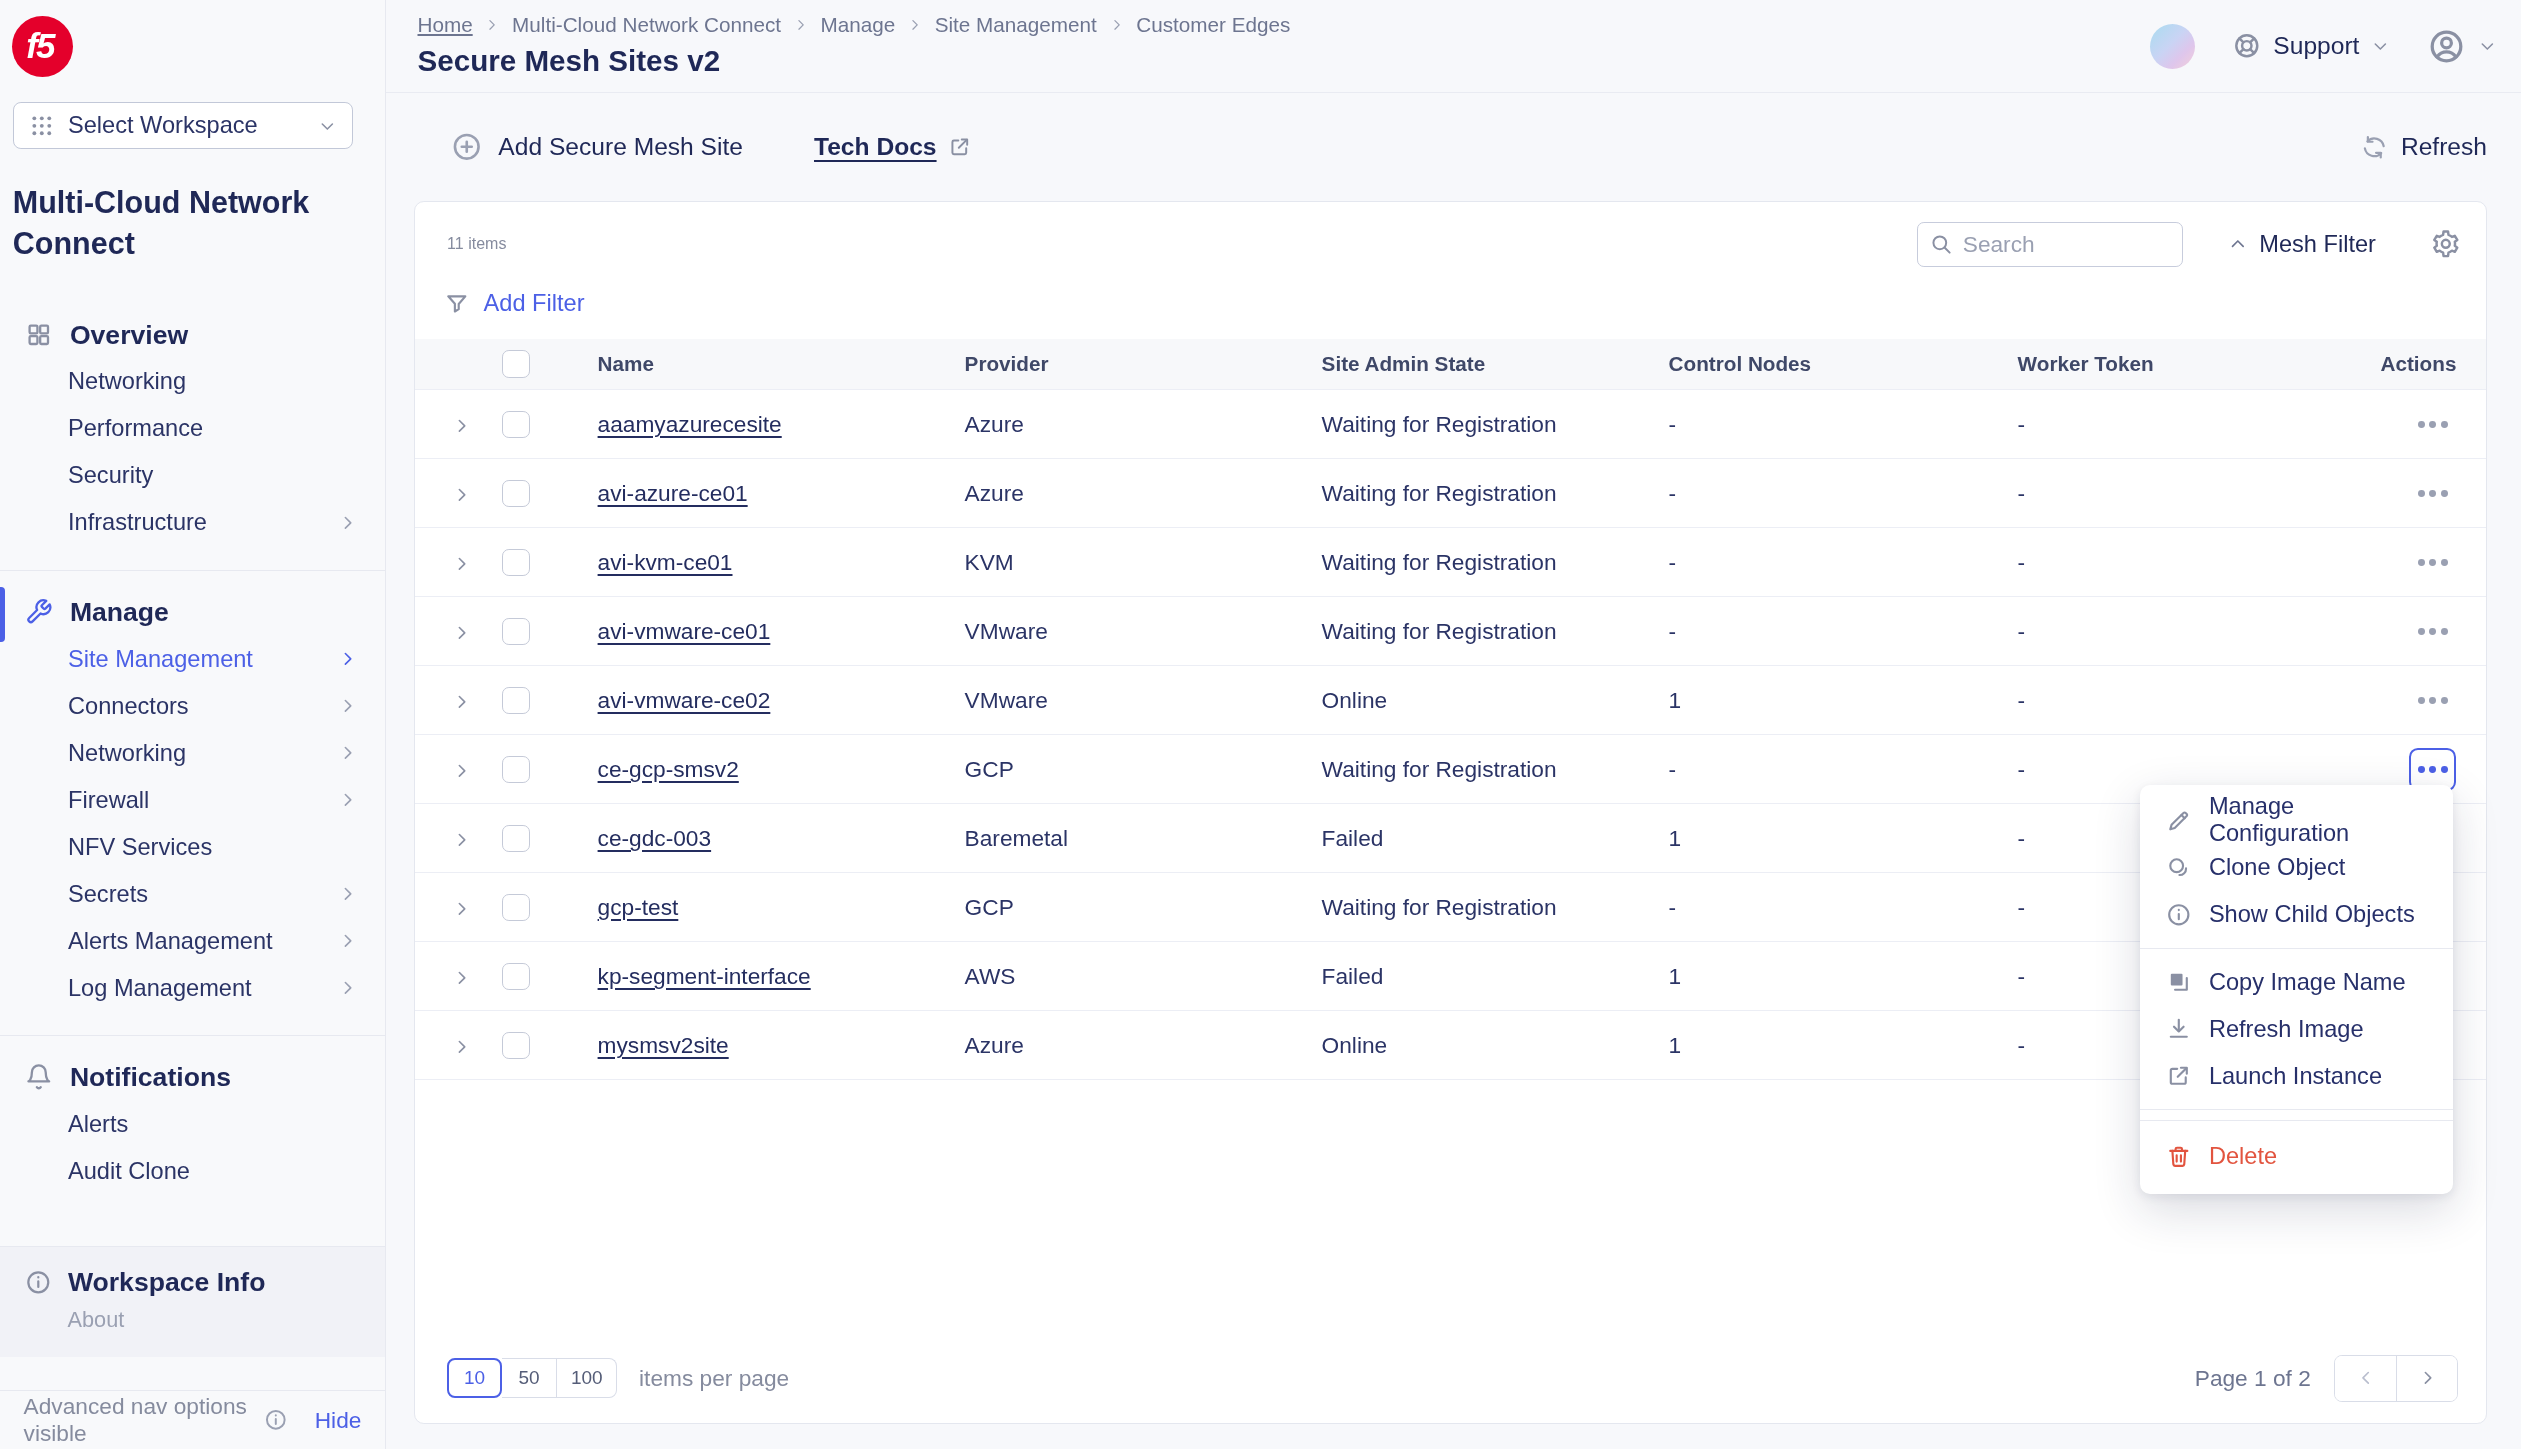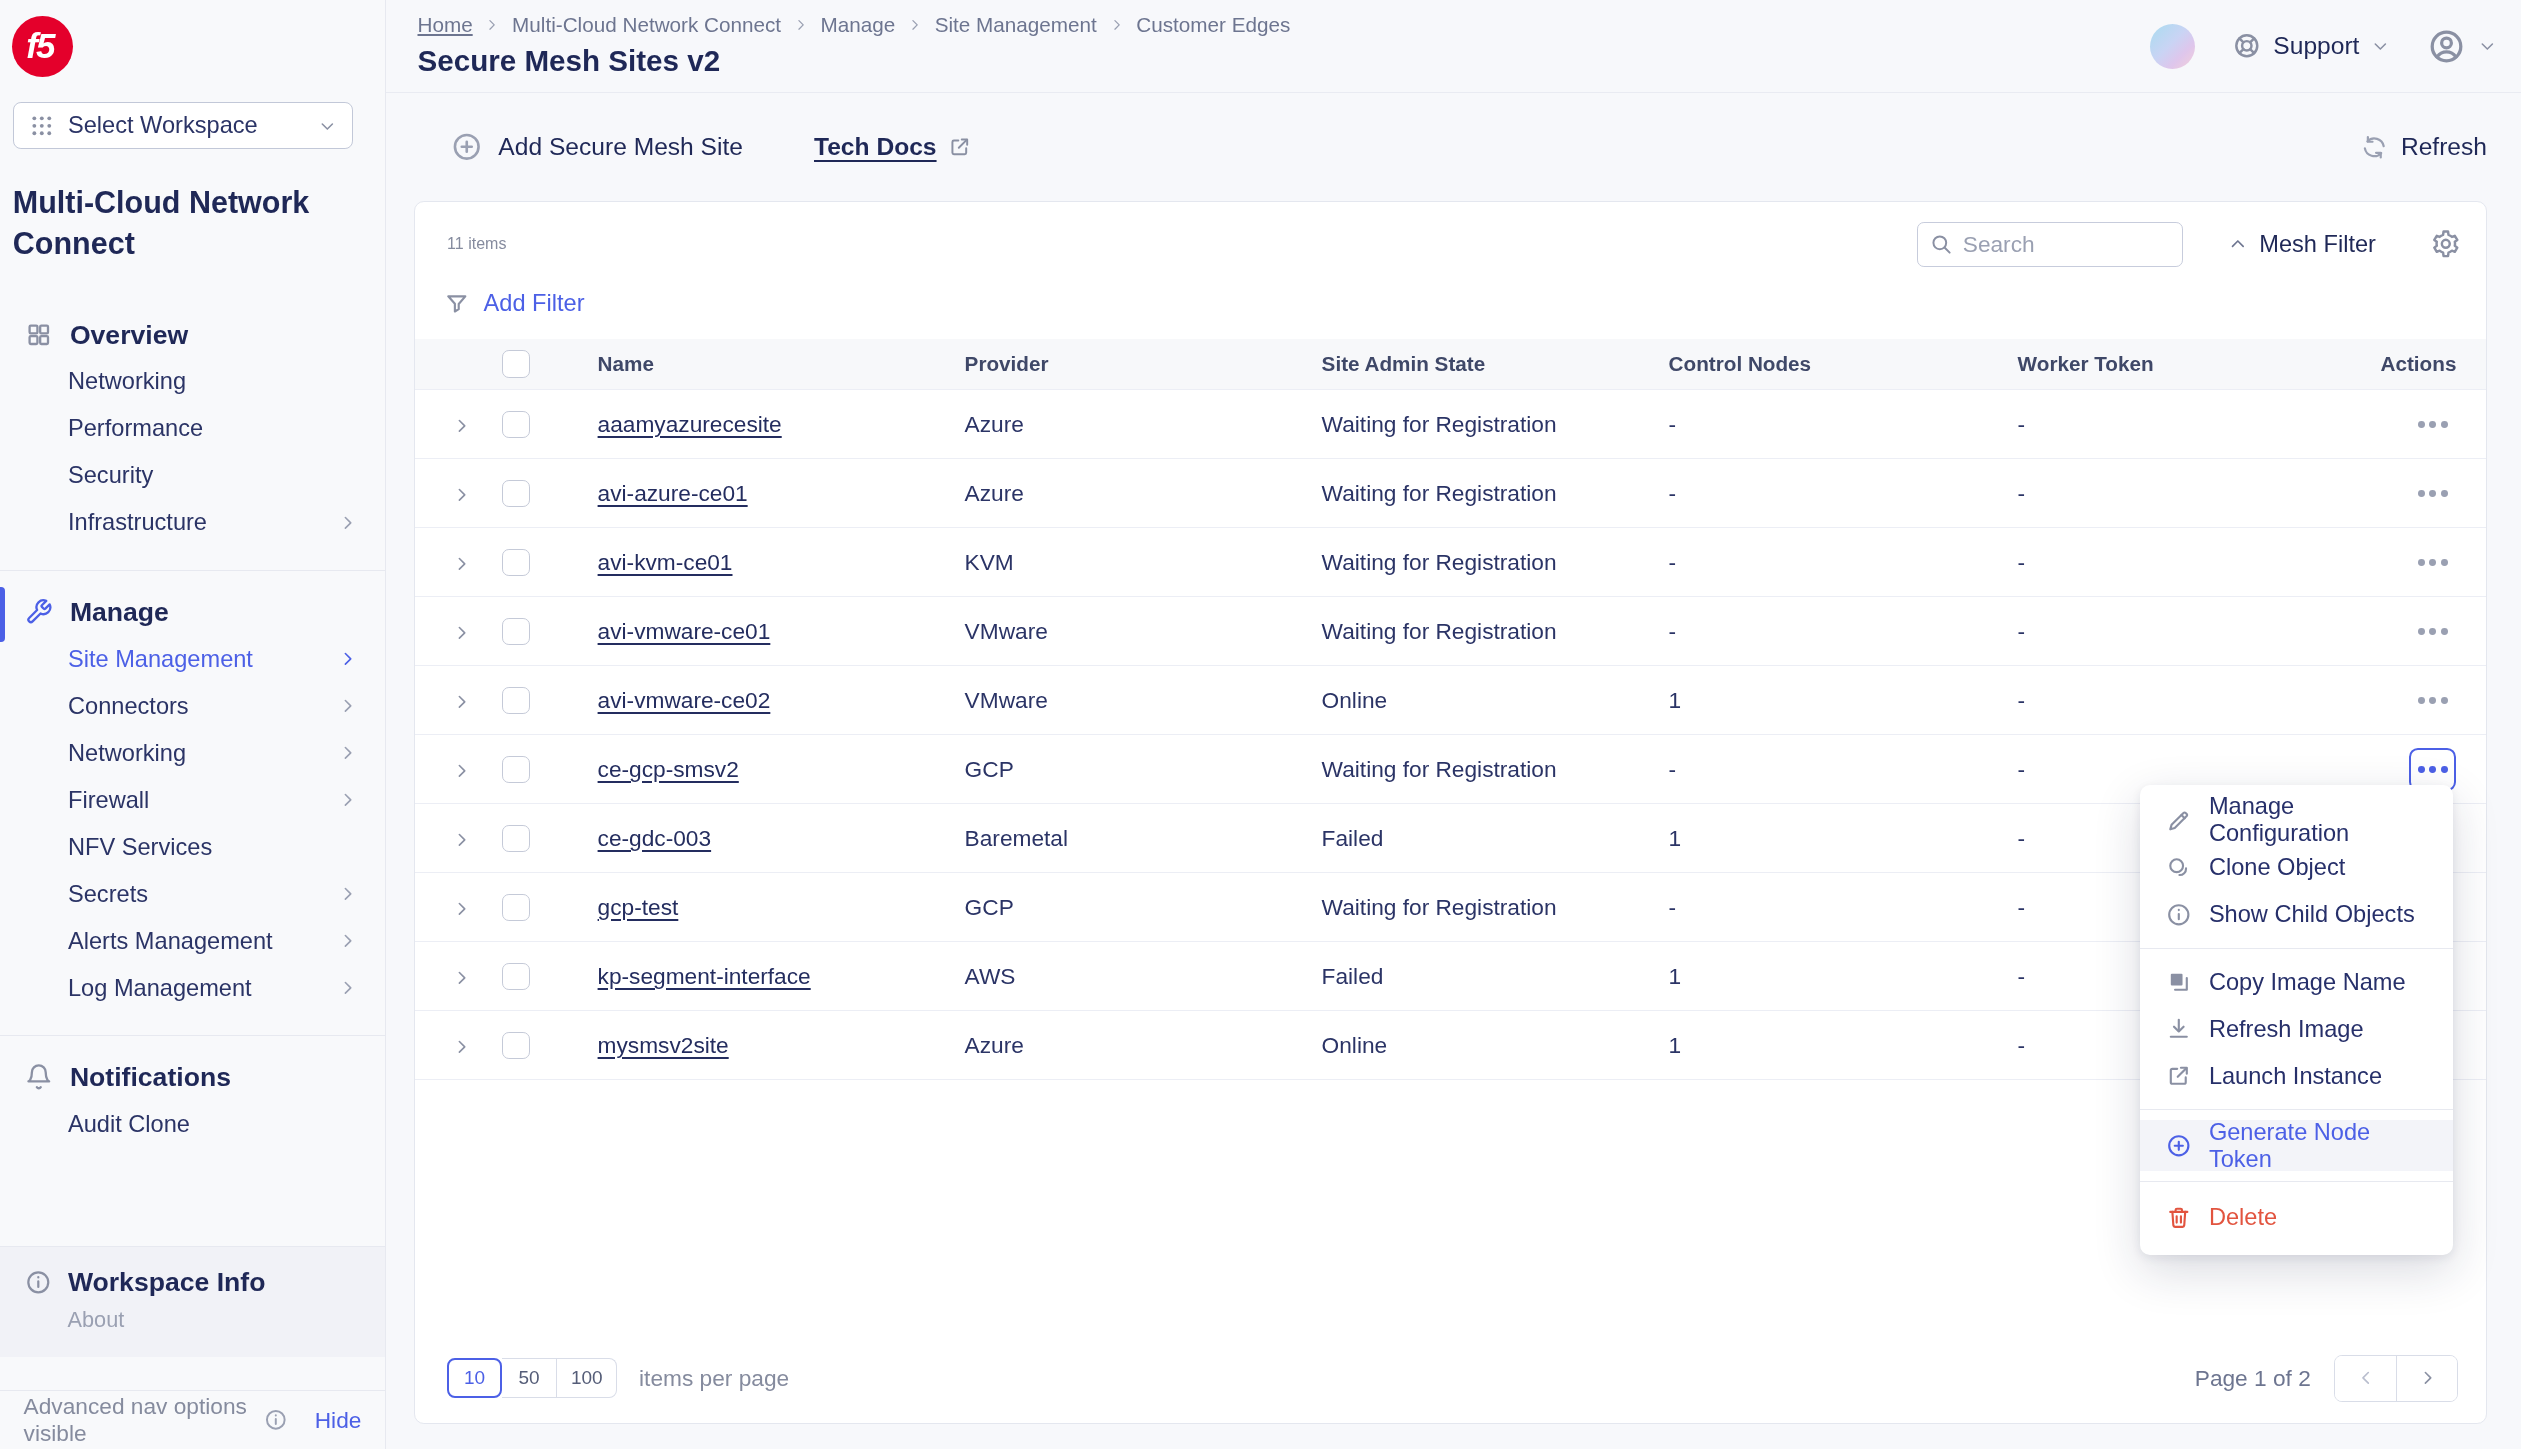--- a/index.html
+++ b/index.html
@@ -277,20 +277,23 @@
           <div class="section-head">
             <span class="icn section-icn">
               <svg viewBox="0 0 24 24" fill="none" stroke="currentColor" stroke-width="2" stroke-linecap="round" stroke-linejoin="round">
                 <path d="M18 8a6 6 0 1 0-12 0c0 7-3 8-3 8h18s-3-1-3-8"></path>
                 <path d="M10.3 21a2 2 0 0 0 3.4 0"></path>
               </svg>
             </span>
             <span class="section-label">Notifications</span>
           </div>
           <div class="nav-item">
+            <span class="nav-item-label">Alerts</span>
+          </div>
+          <div class="nav-item">
             <span class="nav-item-label">Audit Clone</span>
           </div>
         </div>
       </nav>
     <div class="ws-info">
       <div class="ws-info-head">
         <span class="icn ws-info-icn">
             <svg viewBox="0 0 24 24" fill="none" stroke="currentColor" stroke-width="2" stroke-linecap="round" stroke-linejoin="round">
               <circle cx="12" cy="12" r="9"></circle>
               <path d="M12 11.2v5"></path>
@@ -773,29 +776,20 @@
         <span class="icn menu-icn">
           <svg viewBox="0 0 24 24" fill="none" stroke="currentColor" stroke-width="2" stroke-linecap="round" stroke-linejoin="round">
             <path d="M18.5 13.5V18a1.5 1.5 0 0 1-1.5 1.5H6A1.5 1.5 0 0 1 4.5 18V7A1.5 1.5 0 0 1 6 5.5h4.5"></path>
             <path d="M14 4.5h5.5V10"></path>
             <path d="M19 5l-8 8"></path>
           </svg>
         </span>
         <span class="menu-label">Launch Instance</span>
       </div>
       <div class="menu-divider"></div>
-      <div class="menu-item highlighted">
-        <span class="icn menu-icn">
-          <svg viewBox="0 0 24 24" fill="none" stroke="currentColor" stroke-width="2" stroke-linecap="round" stroke-linejoin="round">
-            <circle cx="12" cy="12" r="9"></circle>
-            <path d="M12 8.2v7.6M8.2 12h7.6"></path>
-          </svg>
-        </span>
-        <span class="menu-label">Generate Node Token</span>
-      </div>
       <div class="menu-divider"></div>
       <div class="menu-item danger">
         <span class="icn menu-icn">
           <svg viewBox="0 0 24 24" fill="none" stroke="currentColor" stroke-width="2" stroke-linecap="round" stroke-linejoin="round">
             <path d="M4 6.5h16"></path>
             <path d="M9 6.5V4.8A1.3 1.3 0 0 1 10.3 3.5h3.4A1.3 1.3 0 0 1 15 4.8v1.7"></path>
             <path d="M6 6.5l.9 12.7a1.5 1.5 0 0 0 1.5 1.3h7.2a1.5 1.5 0 0 0 1.5-1.3L18 6.5"></path>
             <path d="M10 10.5v6M14 10.5v6"></path>
           </svg>
         </span>

